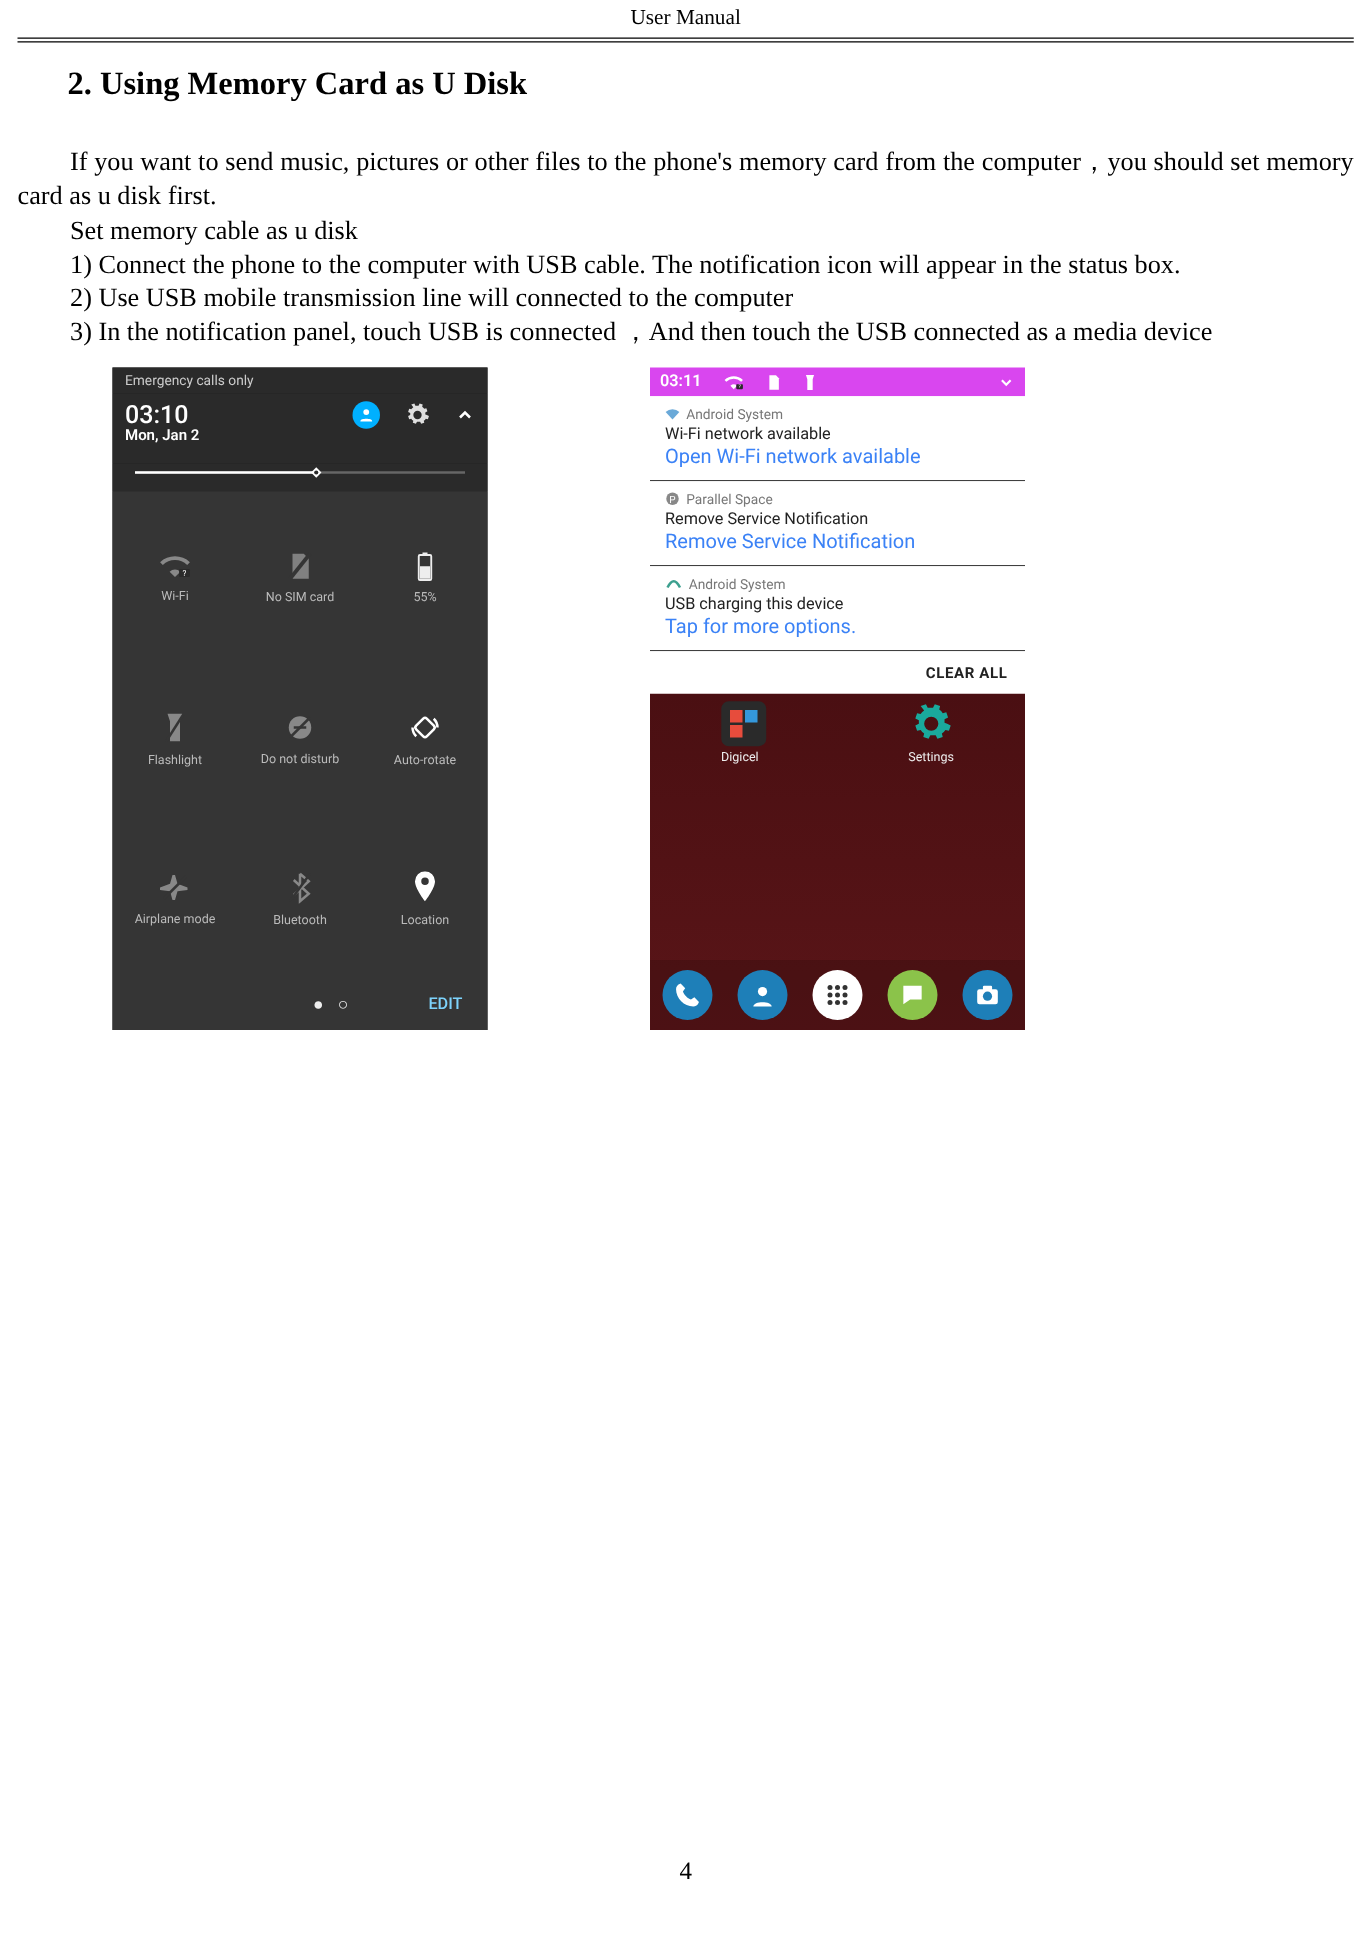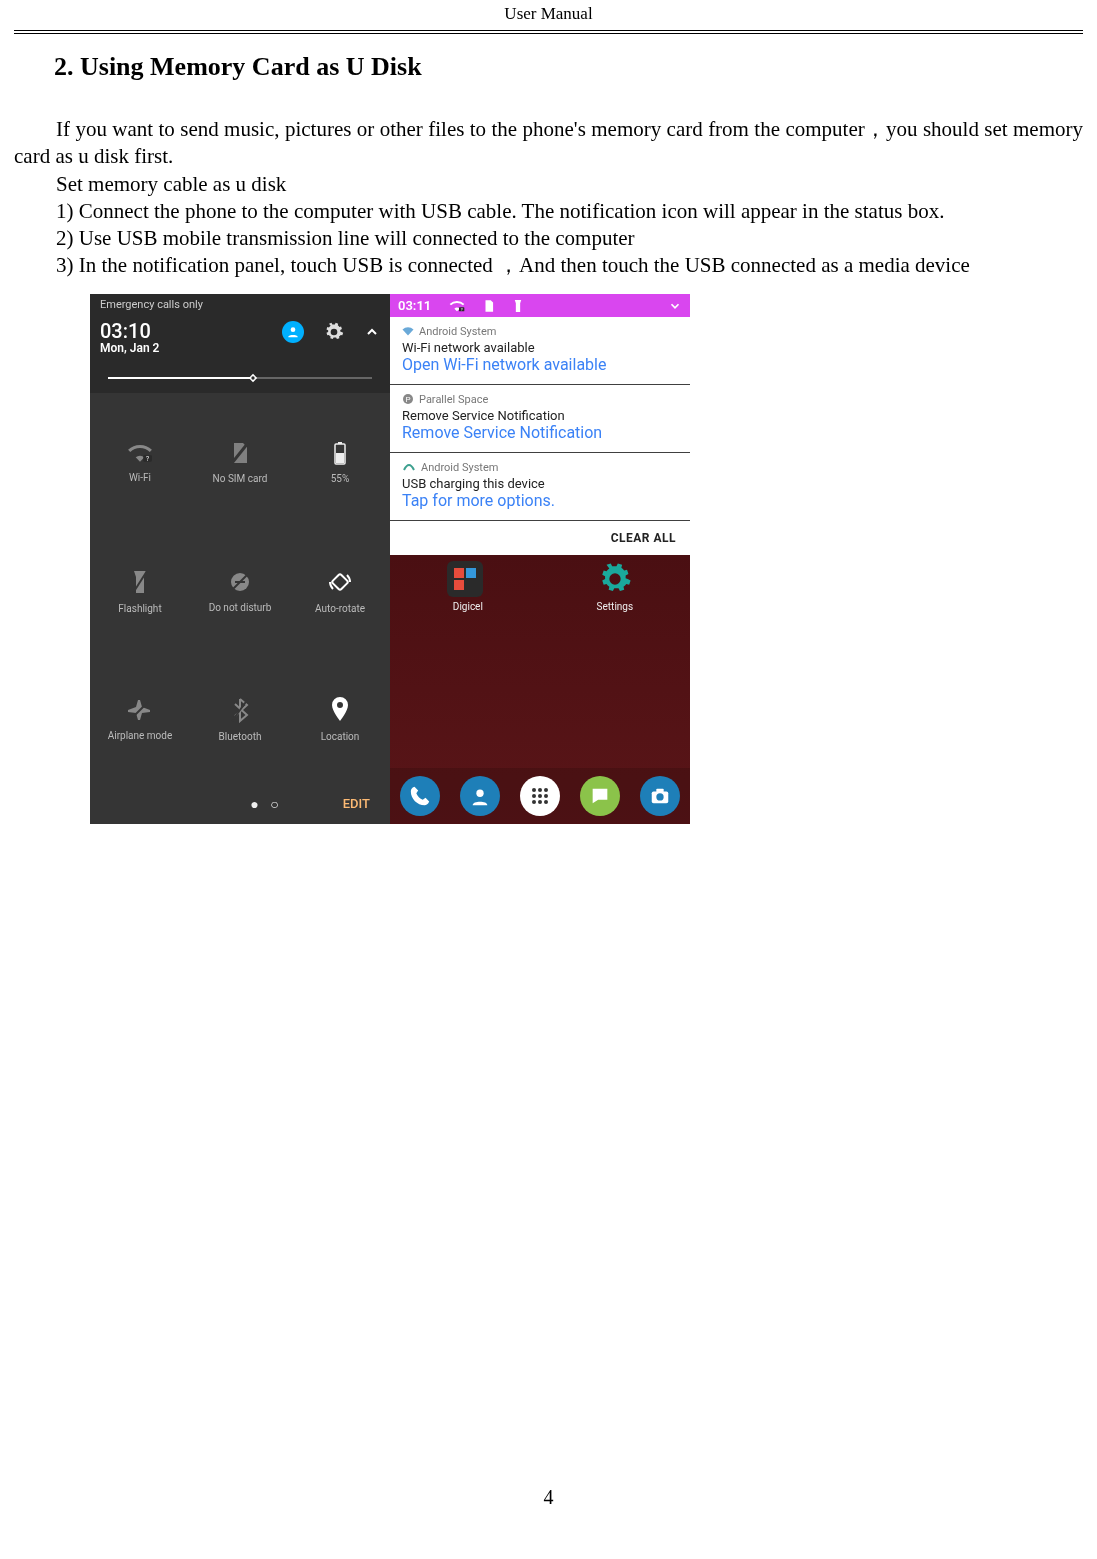--- a/index.html
+++ b/index.html
@@ -28,20 +28,21 @@
   .body-text {
     font-size: 21px;
     line-height: 1.3;
     text-align: justify;
   }
   .body-text p { margin-bottom: 0; }
   .indent { text-indent: 42px; }
   .screenshots {
     margin-top: 14px;
     display: flex;
+    gap: 130px;
     padding-left: 76px;
   }
   
   .shot1 {
     width: 300px; height: 530px;
     background: #1f1f1f;
     font-family: Roboto, Arial, sans-serif;
     color: #fff;
     font-size: 11px;
     display: flex; flex-direction: column;
@@ -69,34 +70,34 @@
     flex:1; background:#353535; display:grid;
     grid-template-columns: repeat(3,1fr);
     grid-template-rows: repeat(3,1fr) 40px;
     padding-top: 6px;
   }
   .shot1 .tile { display:flex; flex-direction:column; align-items:center; justify-content:center; gap:8px; color:#bbb;}
   .shot1 .tile .ticon { font-size: 22px; color:#888; }
   .shot1 .tile .tlabel { font-size: 10px; }
   .shot1 .edit-row { grid-column: 1/4; display:flex; align-items:center; justify-content:flex-end; padding-right:20px; gap:60px;}
   .shot1 .pager { color:#eee; font-size:14px; letter-spacing:4px; margin-left:90px; }
-  .shot1 .edit-btn { color:#fdba74; font-size:13px; font-weight:500; }
+  .shot1 .edit-btn { color:#7dd3fc; font-size:13px; font-weight:500; }
   
   .shot2 { width: 300px; height: 530px; font-family: Roboto, Arial, sans-serif; font-size:12px; display:flex;flex-direction:column;}
   .shot2 .statusbar2 { background:#d946ef; color:#fff; padding:4px 8px; display:flex; align-items:flex-end; gap:18px; font-size:12px;}
   .shot2 .statusbar2 .clock2 { font-weight:600; font-size:13px;}
   .shot2 .statusbar2 .chev { margin-left:auto; }
   .shot2 .card { background:#fff; border-bottom:1px solid #404040; padding:8px 12px 10px 12px; color:#444;}
   .shot2 .card .src { color:#777; font-size:11px; display:flex; gap:5px; align-items:center; margin-bottom:2px;}
   .shot2 .card .ttl { color:#222; font-size:13px;}
   .shot2 .card .sub { color:#3b82f6; font-size:16px;}
   .shot2 .clear-bar { background:#fff; text-align:right; padding:10px 14px; font-size:12px; font-weight:700; color:#222; letter-spacing:0.5px;}
   .shot2 .home-bg { flex:1; background: linear-gradient(#4a0f12,#5a1518); position:relative; }
   .shot2 .app-row { display:flex; justify-content:space-around; padding-top:6px; color:#eee; font-size:10px;}
-  .shot2 .appicon { display:flex;flex-direction:column;align-items:flex-end;gap:4px;}
+  .shot2 .appicon { display:flex;flex-direction:column;align-items:flex-start;gap:4px;}
   .shot2 .appicon .aicn { width:36px;height:36px;border-radius:6px;display:flex;align-items:center;justify-content:center;}
   .shot2 .dock { position:absolute; bottom:0; left:0; right:0; height:56px; background:rgba(0,0,0,.15); display:flex; justify-content:space-around; align-items:center;}
   .shot2 .dock .dicn { width:40px;height:40px;border-radius:50%;display:flex;align-items:center;justify-content:center;font-size:20px;color:#fff;}
   .page-number { position:absolute; bottom:50px; left:0; right:0; text-align:center; font-size:20px; }
   svg { display:block; }
 </style>
 </head>
 <body>
 
 <div class="doc-header">User    Manual</div>

